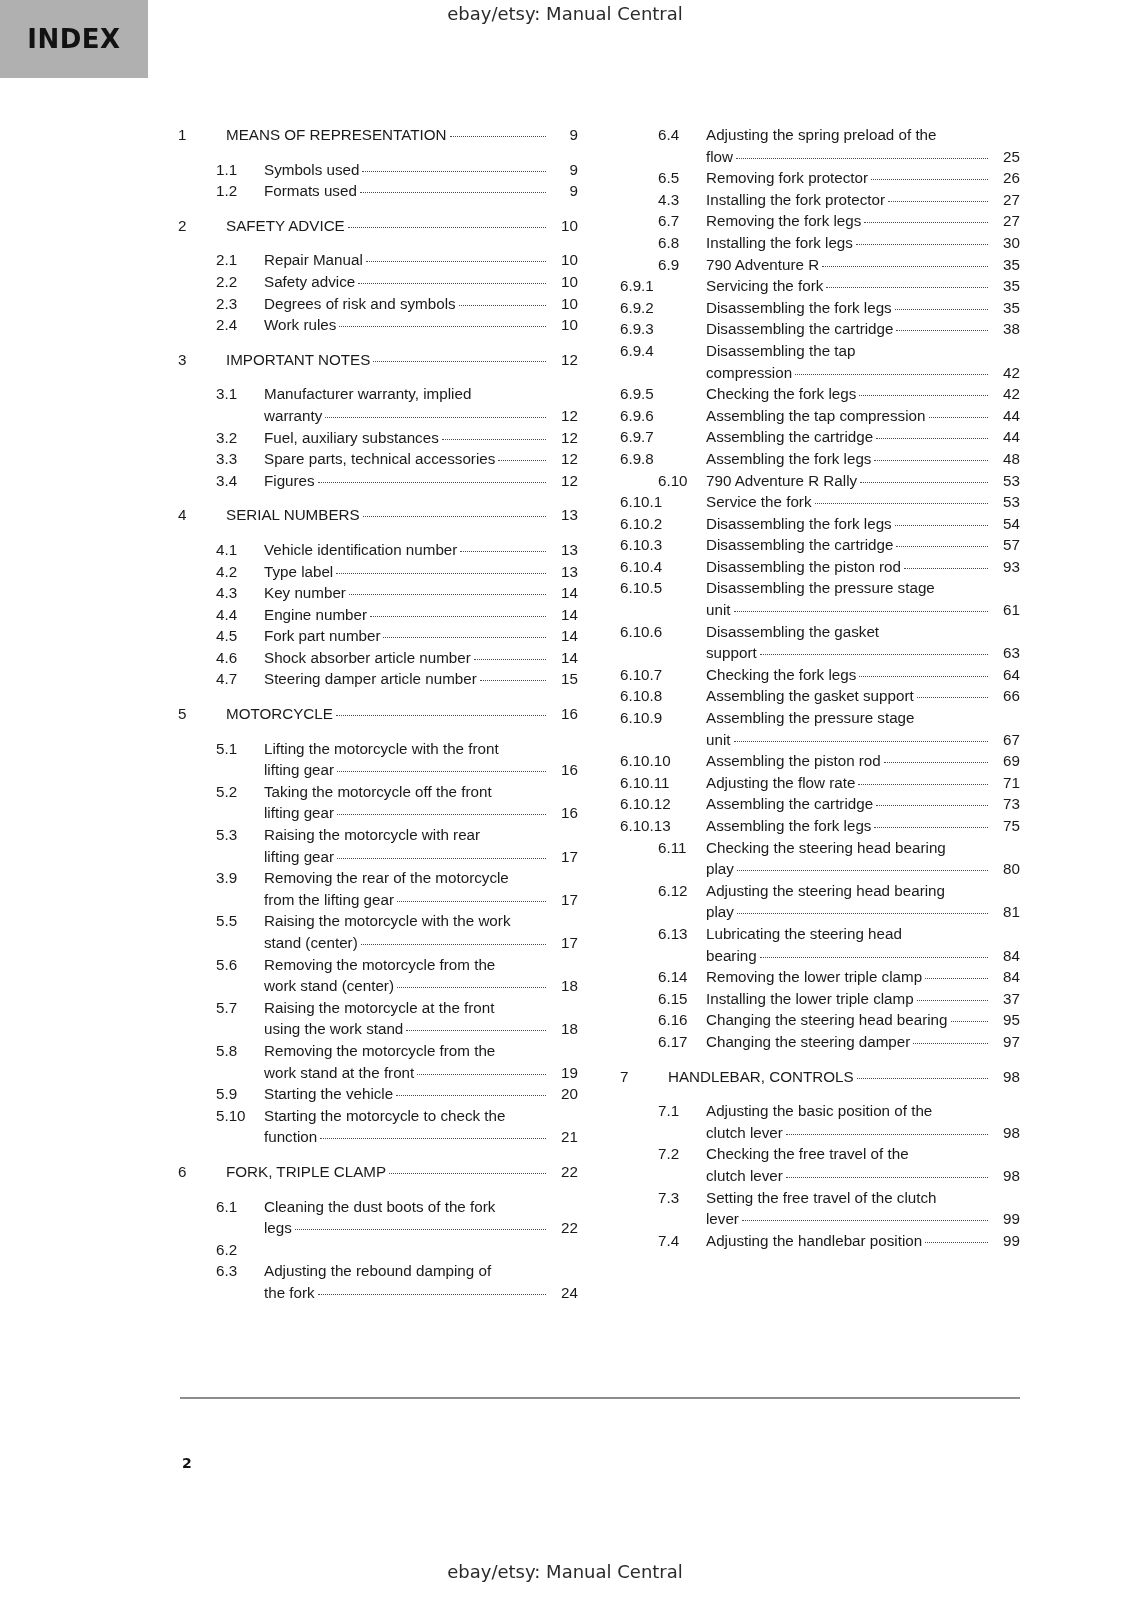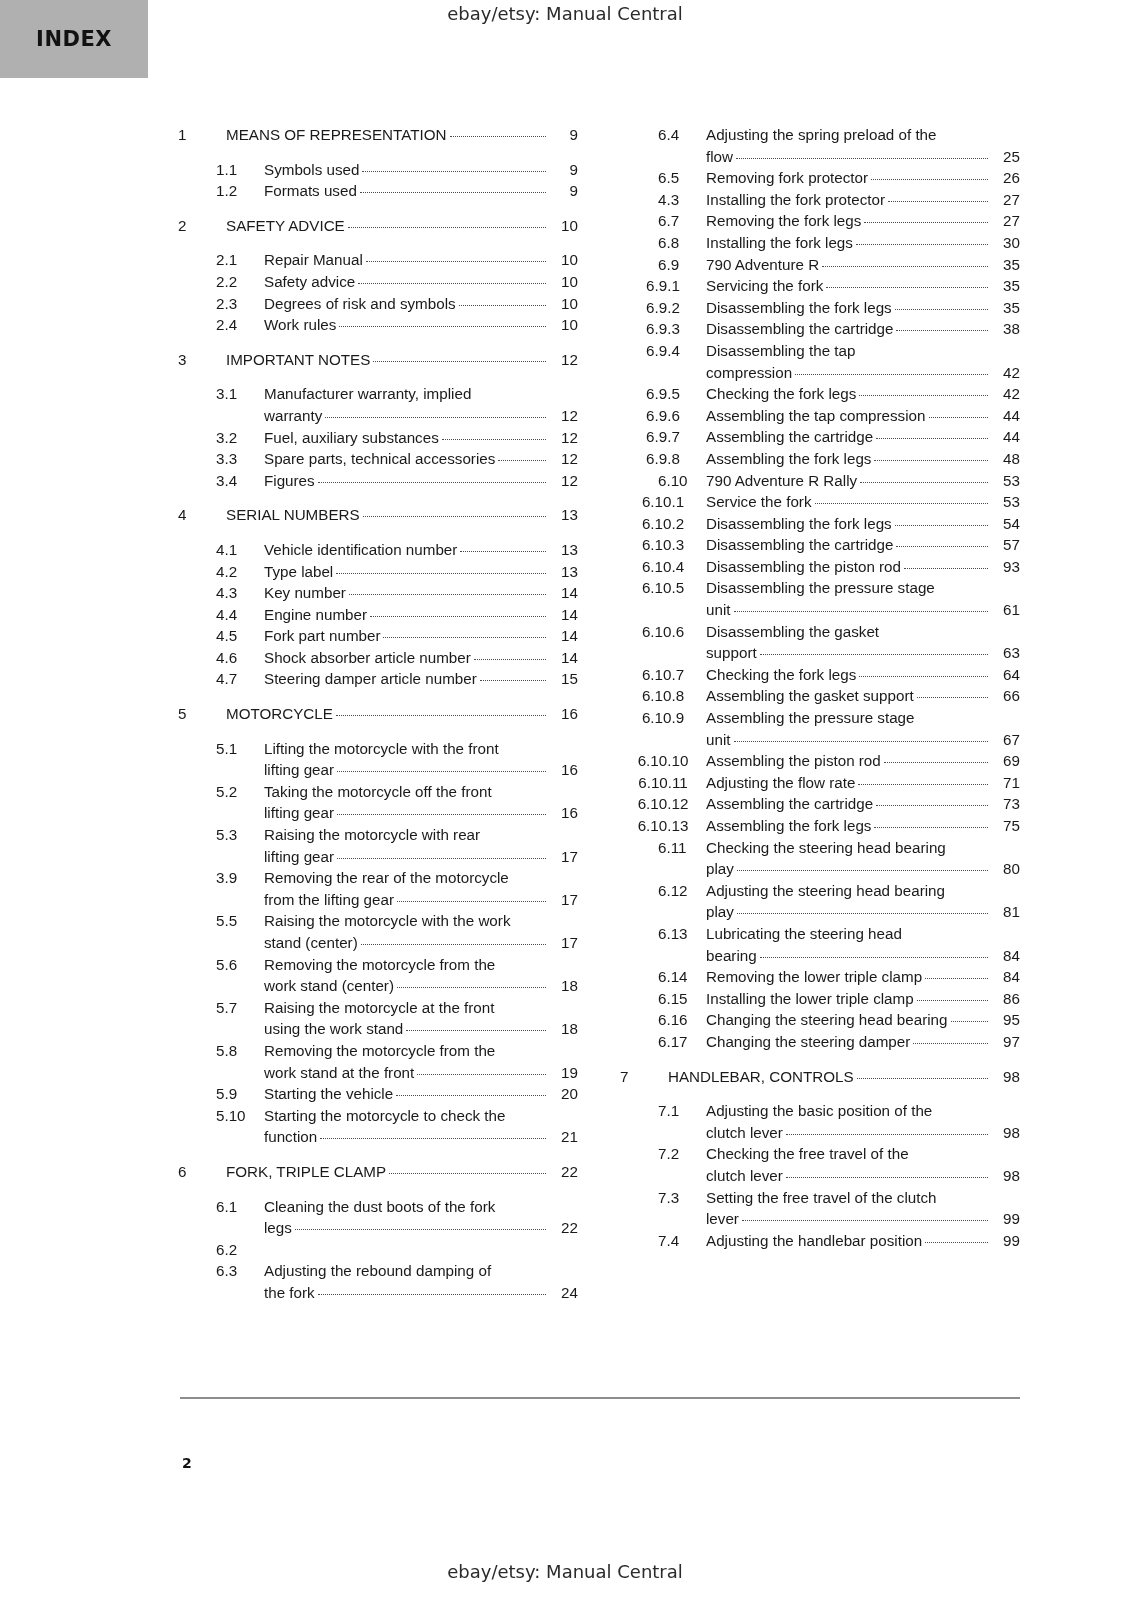--- a/index.html
+++ b/index.html
@@ -25,21 +25,21 @@
     width: 148px;
     height: 78px;
     background: #b0b0b0;
     display: flex;
     align-items: center;
     justify-content: center;
   }
   .index-tab-label {
     font-family: "DejaVu Sans", sans-serif;
     font-weight: bold;
-    font-size: 21px;
+    font-size: 26px;
     letter-spacing: 0.5px;
     color: #121212;
   }
   .watermark-top {
     position: absolute;
     left: 0;
     right: 0;
     top: 3px;
     text-align: center;
     font-family: "DejaVu Sans", sans-serif;
@@ -81,21 +81,21 @@
     margin-bottom: 13px;
   }
   .entry.level1:first-child { margin-top: 0; }
 
   .num {
     flex: 0 0 auto;
     color: #1a1a1a;
   }
   .entry.level1 > .num { width: 48px; }
   .entry.level2 > .num { width: 48px; margin-left: 38px; }
-  .entry.level3 > .num { width: 86px; text-align: center; }
+  .entry.level3 > .num { width: 86px; }
 
   .title-wrap {
     flex: 1 1 auto;
     min-width: 0;
     position: relative;
   }
   .title-line {
     display: flex;
     align-items: baseline;
     width: 100%;
@@ -846,21 +846,21 @@
             <span class="pagenum">84</span>
           </div>
         </div>
       </div>
       <div class="entry level2">
         <div class="num">6.15</div>
         <div class="title-wrap">
           <div class="title-line">
             <span class="title-text">Installing the lower triple clamp</span>
             <span class="leader"></span>
-            <span class="pagenum">86</span>
+            <span class="pagenum">37</span>
           </div>
         </div>
       </div>
       <div class="entry level2">
         <div class="num">6.16</div>
         <div class="title-wrap">
           <div class="title-line">
             <span class="title-text">Changing the steering head bearing</span>
             <span class="leader"></span>
             <span class="pagenum">95</span>

